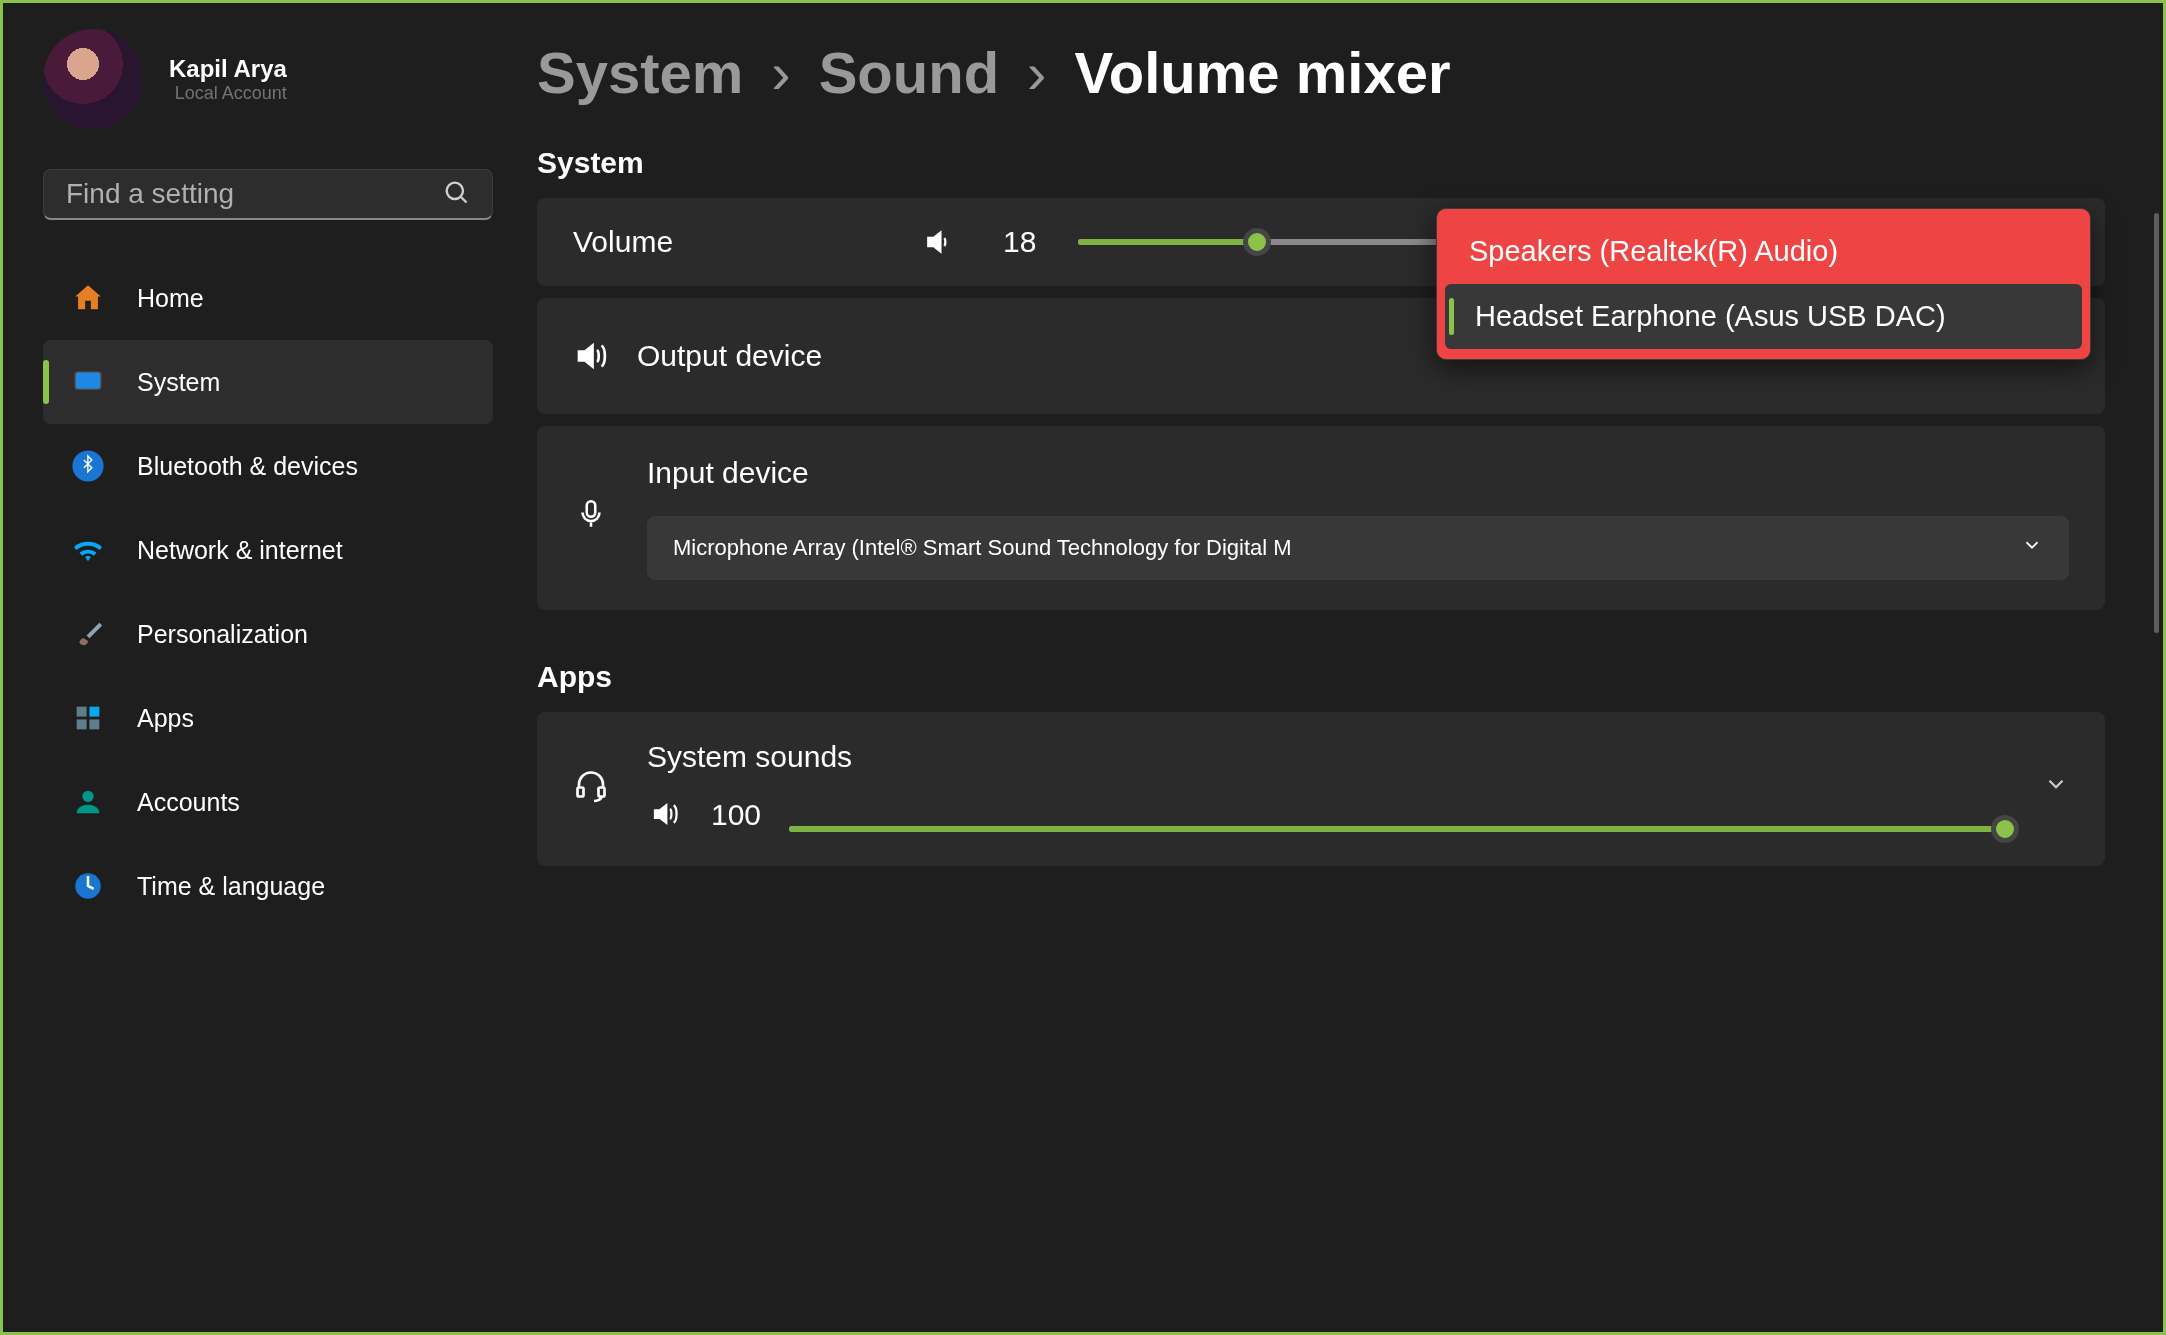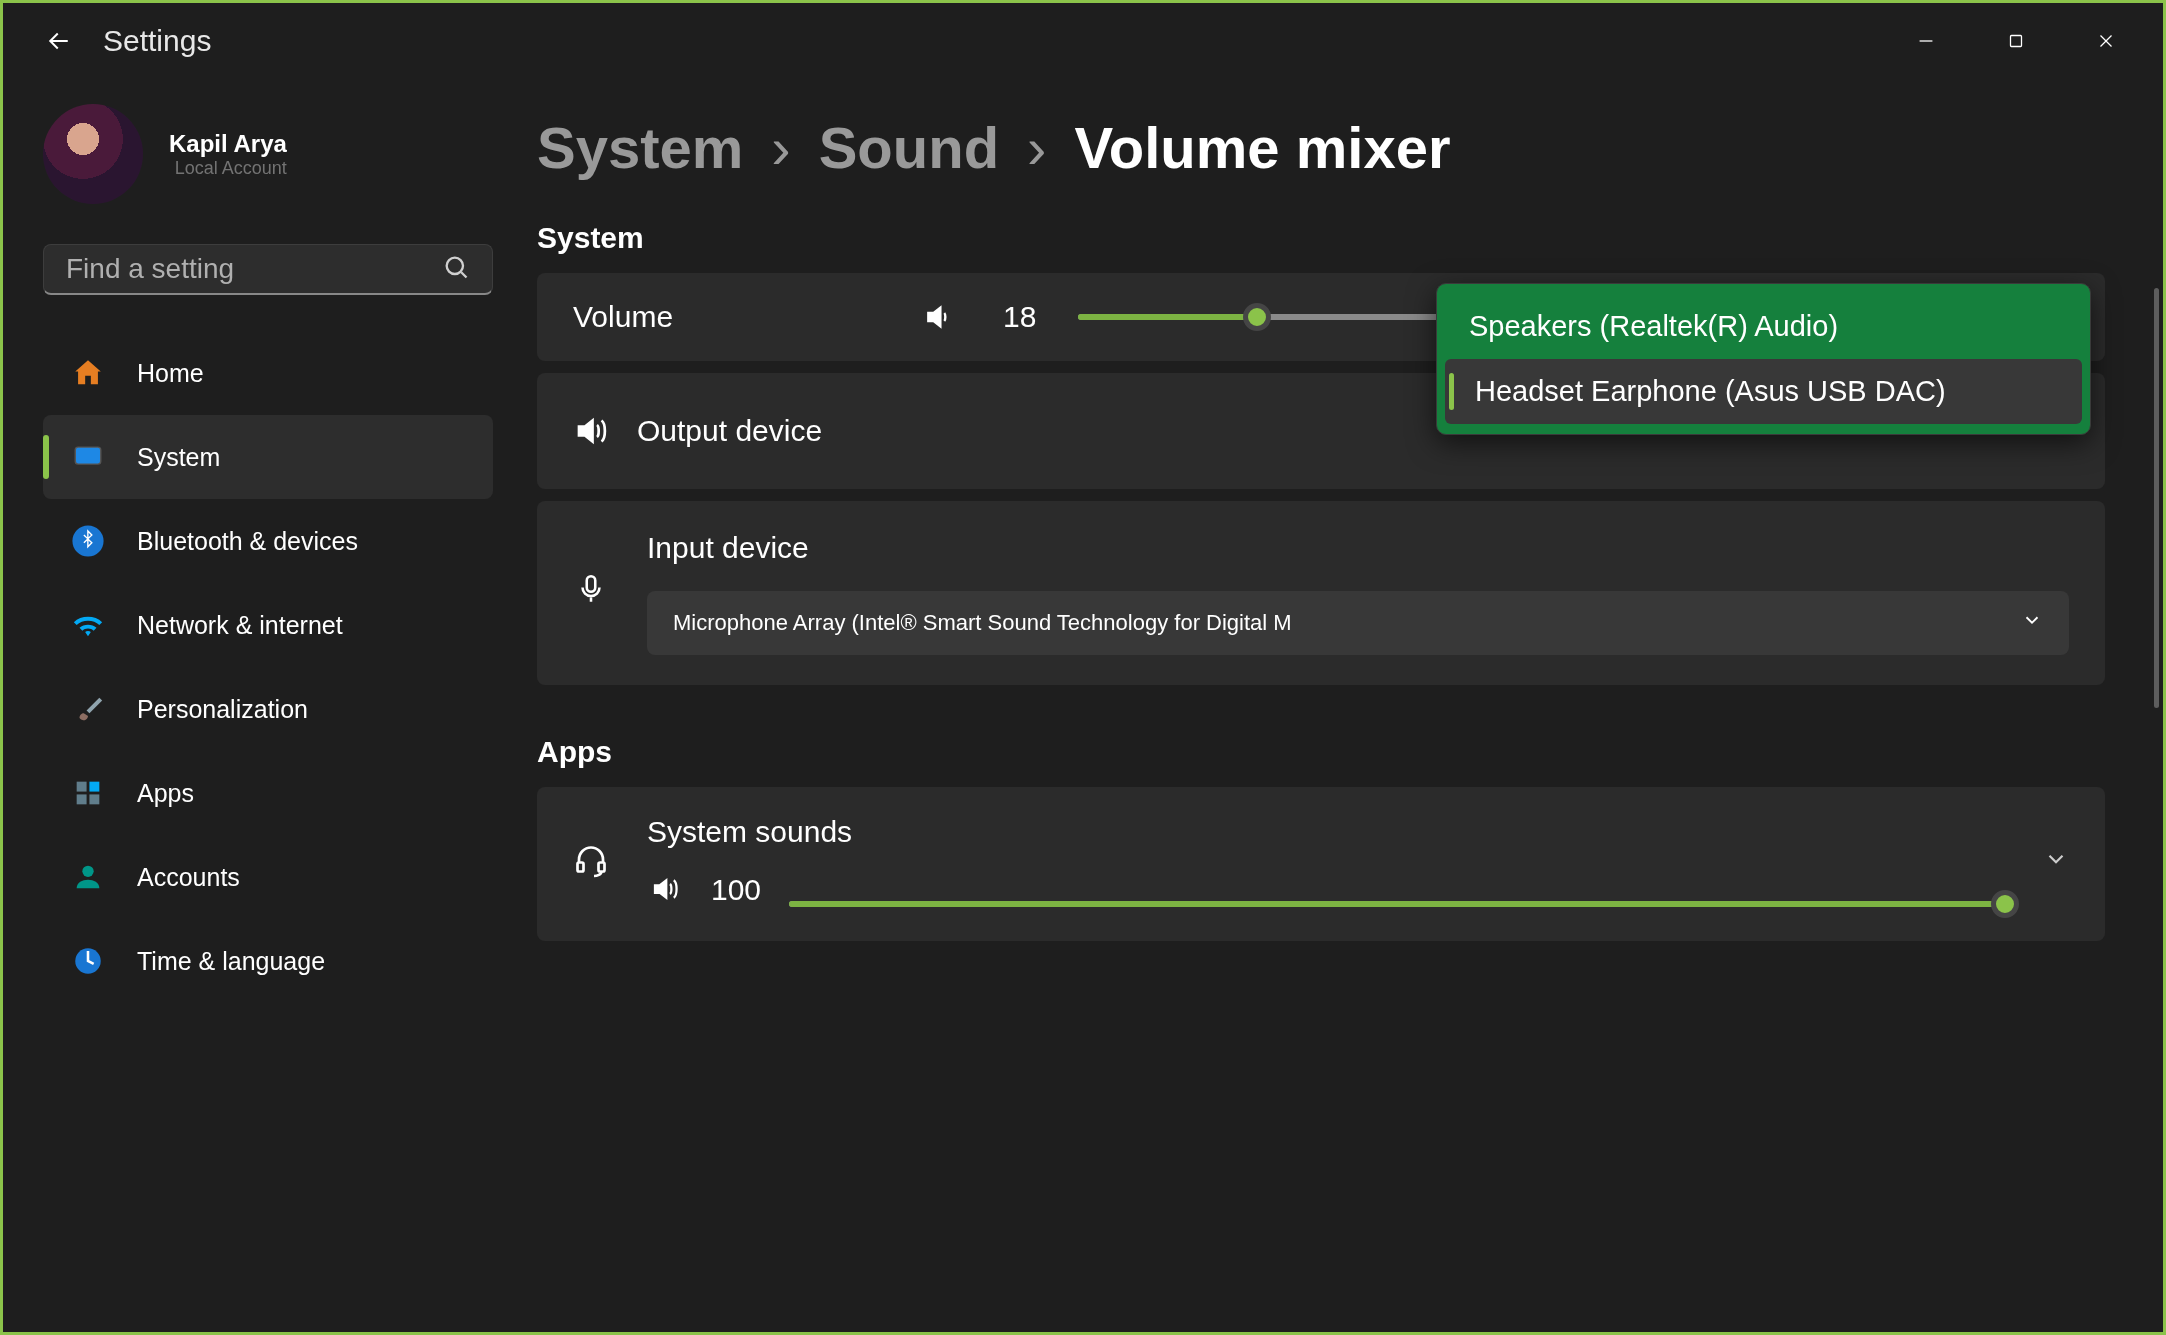--- a/index.html
+++ b/index.html
@@ -162,21 +162,21 @@
   top: 50%;
   width: 28px; height: 28px;
   background: #8bc34a;
   border: 5px solid #454545;
   border-radius: 50%;
   transform: translate(-50%, -50%);
 }
 
 .dropdown-popup {
   position: absolute;
-  background: #15803d;
+  background: #ef4444;
   border: 1px solid #3a3a3a;
   border-radius: 10px;
   padding: 10px 8px;
   box-shadow: 0 8px 28px rgba(0,0,0,0.6);
   z-index: 50;
   width: 655px;
 }
 .dd-option {
   padding: 16px 24px;
   font-size: 29px;
@@ -239,48 +239,20 @@
 
 .scrollbar{
   position:absolute; right:4px; top:210px; width:5px; height:420px; background:#5d5d5d; border-radius:3px;
 }
 </style>
 </head>
 <body>
 
 <div class="window">
 
-  <div class="titlebar">
-    <div class="titlebar-left">
-      <div class="back-btn">
-        <svg width="30" height="30" viewBox="0 0 24 24" fill="none" stroke="currentColor" stroke-width="1.6">
-            <path d="M19 12H5M11 18l-6-6 6-6"></path>
-          </svg>
-      </div>
-      <div class="app-title">Settings</div>
-    </div>
-    <div class="titlebar-right">
-      <div class="win-btn">
-        <svg viewBox="0 0 24 24" stroke="currentColor" stroke-width="1.4">
-            <line x1="5" y1="12" x2="19" y2="12"></line>
-          </svg>
-      </div>
-      <div class="win-btn">
-        <svg viewBox="0 0 24 24" fill="none" stroke="currentColor" stroke-width="1.4">
-            <rect x="6" y="6" width="12" height="12" rx="1"></rect>
-          </svg>
-      </div>
-      <div class="win-btn">
-        <svg viewBox="0 0 24 24" stroke="currentColor" stroke-width="1.4">
-            <line x1="6" y1="6" x2="18" y2="18"></line>
-            <line x1="18" y1="6" x2="6" y2="18"></line>
-          </svg>
-      </div>
-    </div>
-  </div>
 
   <div class="body">
 
     <div class="sidebar">
       <div class="user-block">
         <div class="avatar"></div>
         <div>
           <div class="user-name">Kapil Arya</div>
           <div class="user-sub">Local Account</div>
         </div>

